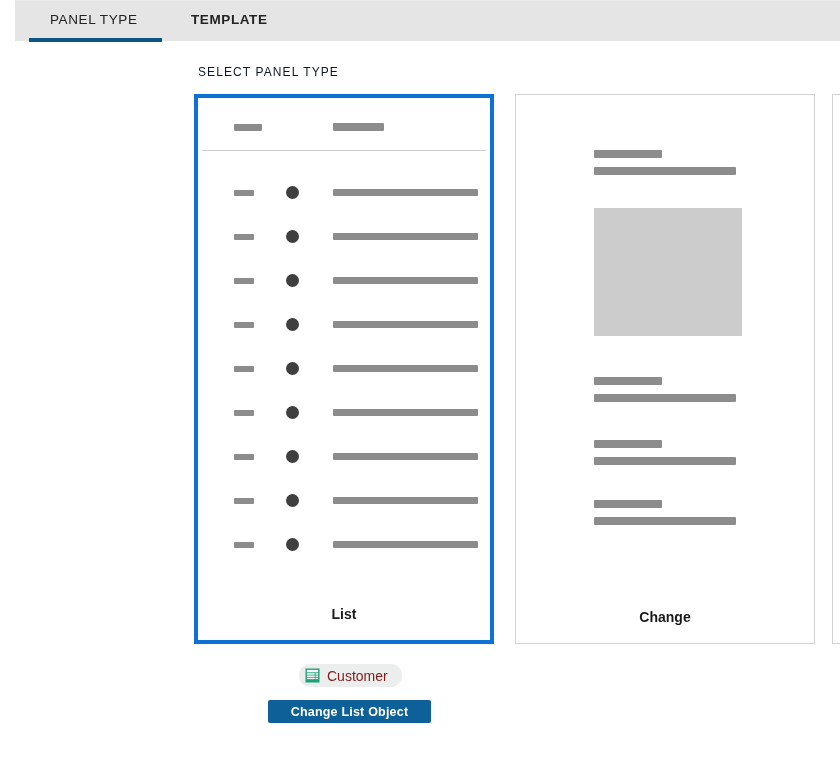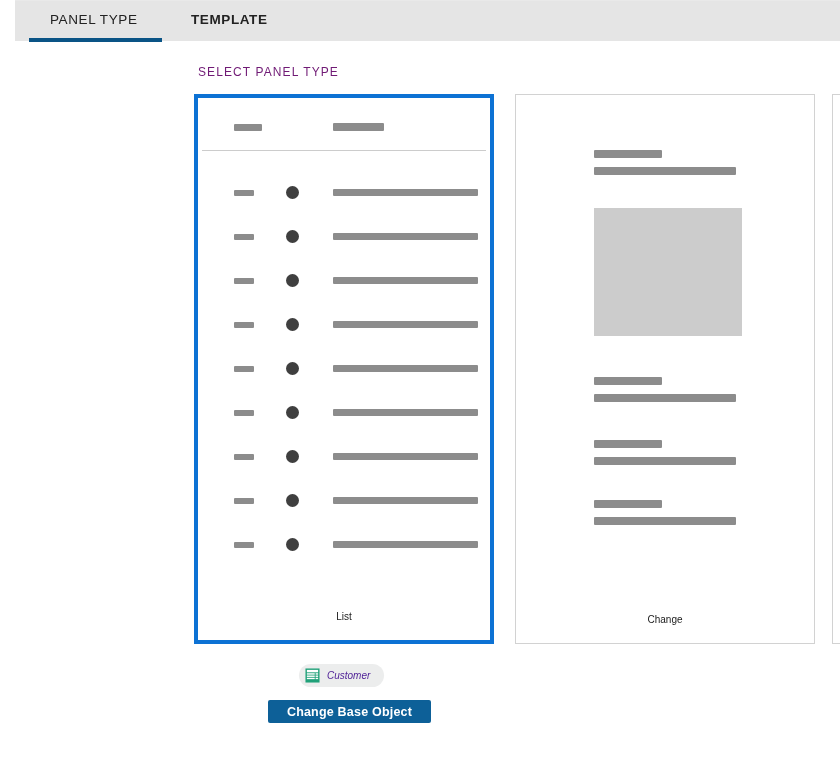--- a/index.html
+++ b/index.html
@@ -32,36 +32,36 @@
   .tab-0 { left: 35px; }
   .tab-1 { left: 176px; font-weight: bold; }
   .tab-underline {
     position: absolute; left: 14px; top: 38px;
     width: 133px; height: 4px; background: #0a5486;
   }
 
   
   .section-label {
     position: absolute; left: 198px; top: 65px;
-    font-size: 12px; letter-spacing: 1.1px; color: #701a75;
+    font-size: 12px; letter-spacing: 1.1px; color: #0f172a;
   }
 
   
   .cards { position: absolute; left: 0; top: 94px; width: 840px; height: 550px; }
   .card {
     position: absolute; top: 0; width: 300px; height: 550px;
     background: #ffffff; cursor: pointer;
   }
   .card.c0 { left: 194px; border: 4px solid #0d72d4; }
   .card.c1 { left: 515px; border: 1px solid #d2d2d2; }
   .card.c2 { left: 832px; border: 1px solid #d2d2d2; width: 300px; }
 
   .card-label {
     position: absolute; left: 0; right: 0; bottom: 18px;
-    text-align: center; font-size: 10px; font-weight: normal; color: #1a1a1a;
+    text-align: center; font-size: 14px; font-weight: bold; color: #1a1a1a;
   }
 
   
   .list-mock { position: absolute; left: 0; top: 0; right: 0; height: 470px; }
   .bar { position: absolute; background: #8c8c8c; border-radius: 1px; }
   .lm-head-a { left: 36px;  top: 26px; width: 28px; height: 7px; }
   .lm-head-b { left: 135px; top: 25px; width: 51px; height: 8px; }
   .lm-divider {
     position: absolute; left: 4px; right: 4px; top: 52px;
     height: 1px; background: #cccccc;
@@ -90,21 +90,21 @@
     position: absolute; left: 299px; top: 664px;
     height: 23px; padding: 0 14px 0 6px;
     background: #eceded; border-radius: 12px;
     display: flex; align-items: center; gap: 7px;
     cursor: pointer;
   }
   .chip-icon {
     width: 15px; height: 15px; flex: 0 0 15px; display: block;
   }
   .chip-label {
-    font-size: 10px; font-style: italic; color: #4c1d95; white-space: nowrap;
+    font-size: 14px; color: #7f1d1d; white-space: nowrap;
   }
   .primary-btn {
     position: absolute; left: 268px; top: 700px;
     width: 163px; height: 23px;
     background: #0d6098; color: #ffffff;
     border: none; border-radius: 2px;
     font-size: 12.5px; font-weight: bold;
     font-family: "Liberation Sans", sans-serif;
     cursor: pointer; letter-spacing: .2px;
   }
@@ -211,15 +211,15 @@
       <rect x="2" y="5.6" width="8.4" height="1.5" fill="#ffffff"></rect>
       <rect x="11.3" y="5.6" width="2.7" height="1.5" fill="#ffffff"></rect>
       <rect x="2" y="8" width="8.4" height="1.5" fill="#ffffff"></rect>
       <rect x="11.3" y="8" width="2.7" height="1.5" fill="#ffffff"></rect>
       <rect x="2" y="10.4" width="8.4" height="1.5" fill="#ffffff"></rect>
       <rect x="11.3" y="10.4" width="2.7" height="1.5" fill="#ffffff"></rect>
     </svg>
     <span class="chip-label">Customer</span>
   </div>
 
-  <button class="primary-btn">Change Base Object</button>
+  <button class="primary-btn">Change List Object</button>
 
 </div>
 
 </body></html>

